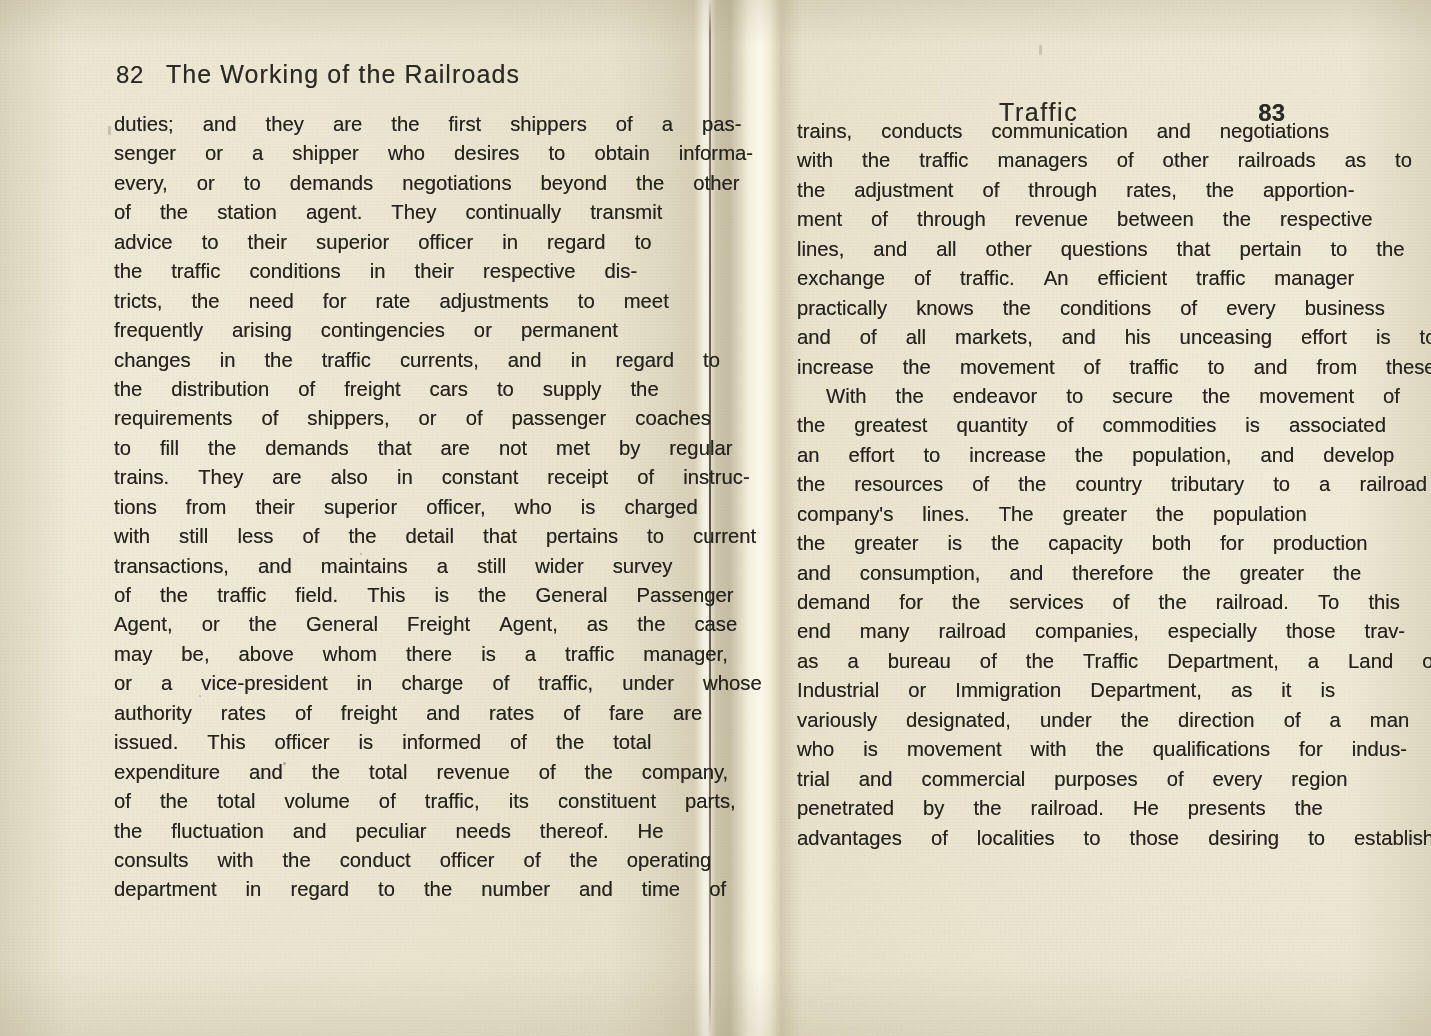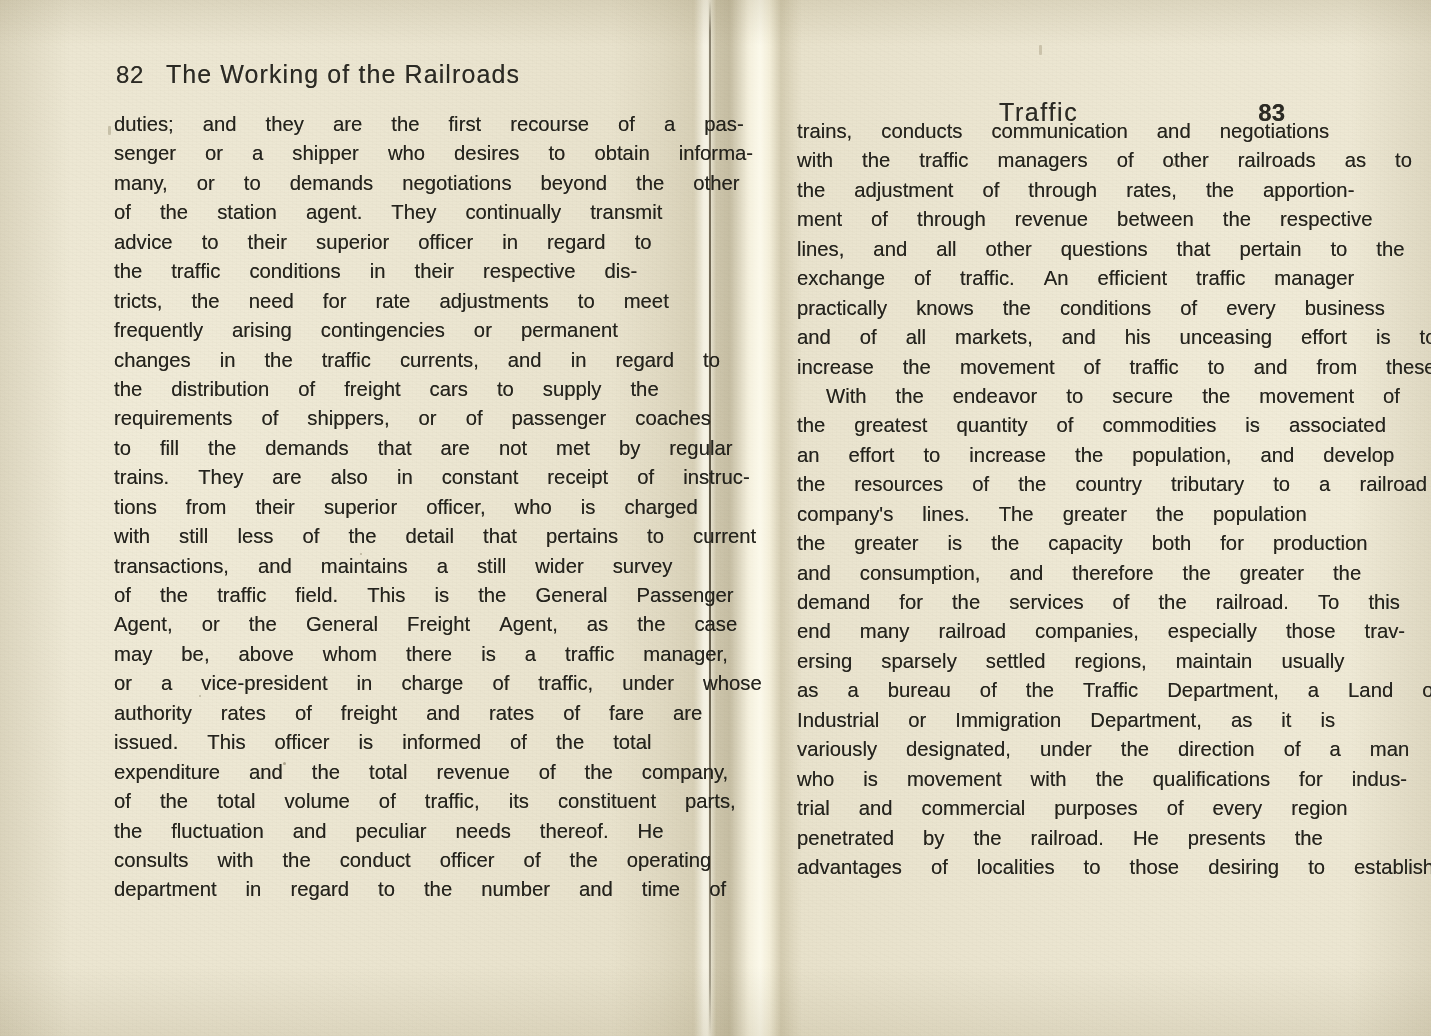--- a/index.html
+++ b/index.html
@@ -225,38 +225,38 @@
   </div>
 
   <div class="text-block" id="body-left">
       <span class="ln j">
         <i>duties;</i>
         <i>and</i>
         <i>they</i>
         <i>are</i>
         <i>the</i>
         <i>first</i>
-        <i>recourse</i>
+        <i>shippers</i>
         <i>of</i>
         <i>a</i>
         <i>pas-</i>
       </span>
       <span class="ln j">
         <i>senger</i>
         <i>or</i>
         <i>a</i>
         <i>shipper</i>
         <i>who</i>
         <i>desires</i>
         <i>to</i>
         <i>obtain</i>
         <i>informa-</i>
       </span>
       <span class="ln j">
-        <i>many,</i>
+        <i>every,</i>
         <i>or</i>
         <i>to</i>
         <i>demands</i>
         <i>negotiations</i>
         <i>beyond</i>
         <i>the</i>
         <i>other</i>
       </span>
       <span class="ln j">
         <i>of</i>
@@ -675,28 +675,20 @@
       <span class="ln j">
         <i>end</i>
         <i>many</i>
         <i>railroad</i>
         <i>companies,</i>
         <i>especially</i>
         <i>those</i>
         <i>trav-</i>
       </span>
       <span class="ln j">
-        <i>ersing</i>
-        <i>sparsely</i>
-        <i>settled</i>
-        <i>regions,</i>
-        <i>maintain</i>
-        <i>usually</i>
-      </span>
-      <span class="ln j">
         <i>as</i>
         <i>a</i>
         <i>bureau</i>
         <i>of</i>
         <i>the</i>
         <i>Traffic</i>
         <i>Department,</i>
         <i>a</i>
         <i>Land</i>
         <i>or</i>

